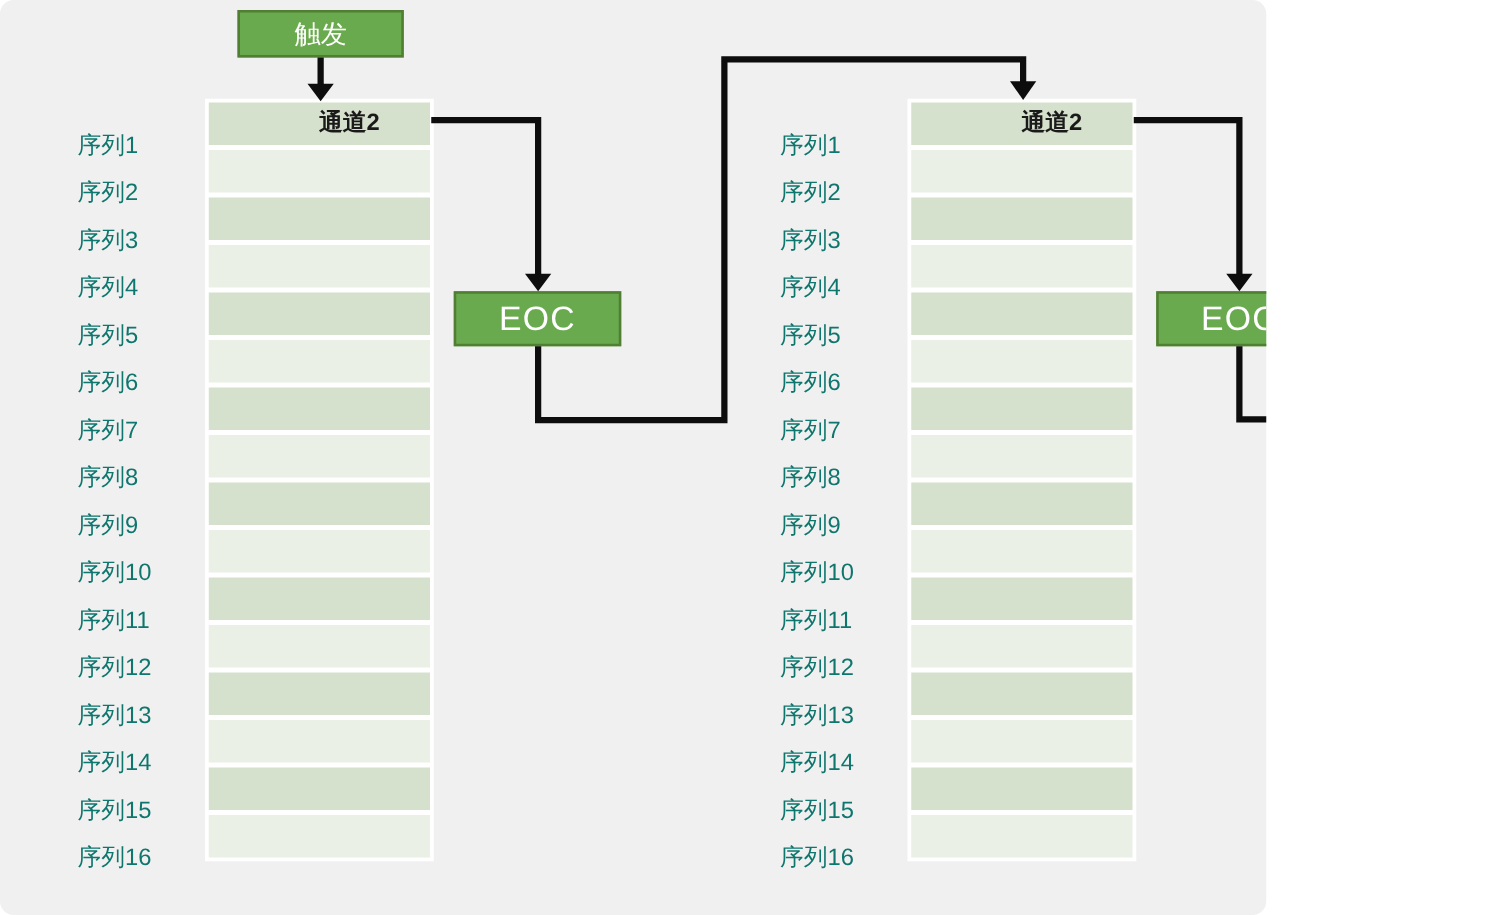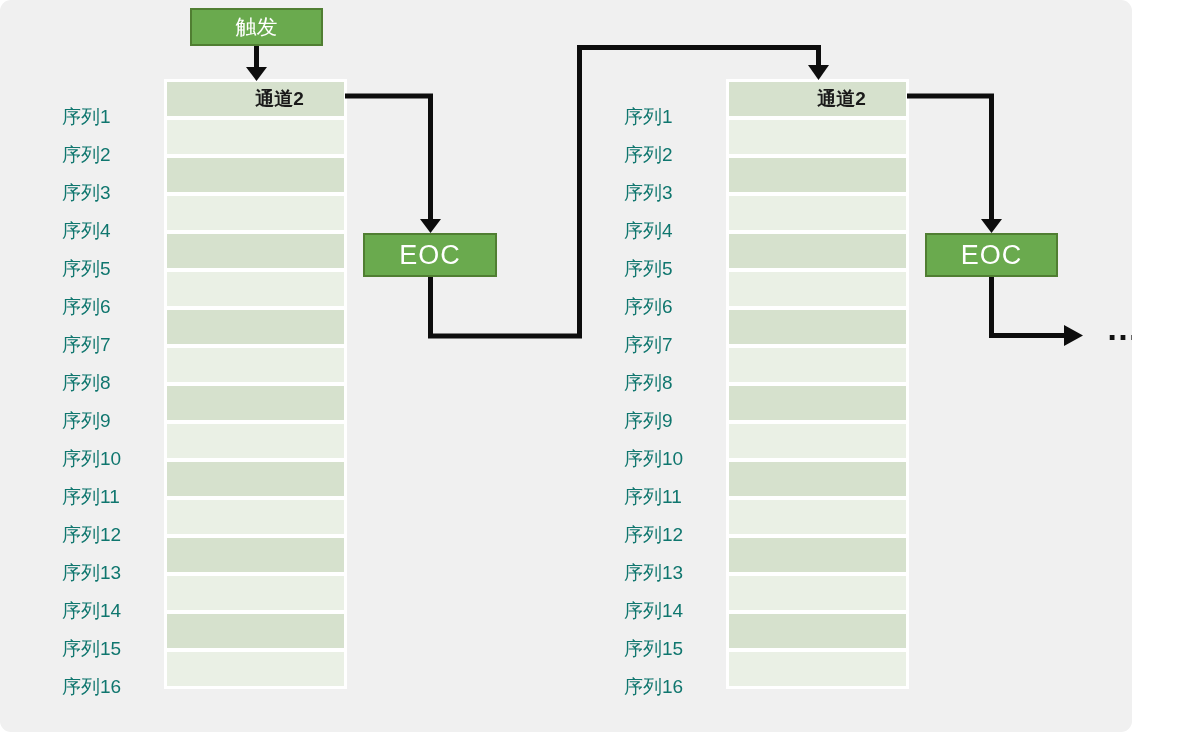--- a/index.html
+++ b/index.html
@@ -1,18 +1,18 @@
 <!DOCTYPE html>
 <html><head>
 <meta charset="utf-8">
 <style>
   html,body{margin:0;padding:0;}
   body{font-family:"Liberation Sans","DejaVu Sans",sans-serif;}
   .canvas{
-    position:relative;width:1132px;height:732px;
+    position:relative;width:1013px;height:732px;
     background:#f0f0f0;overflow:hidden;border-radius:11px;
   }
   .connector-layer{position:absolute;left:0;top:0;width:1188px;height:732px;z-index:3;pointer-events:none;}
   .shape-box{
     position:absolute;z-index:2;box-sizing:border-box;
     background:#6aaa4e;border:2px solid #507e32;
     color:#ffffff;text-align:center;
     display:flex;align-items:center;justify-content:center;
   }
   .trigger-box{left:190px;top:8px;width:133px;height:38px;font-size:21px;}

